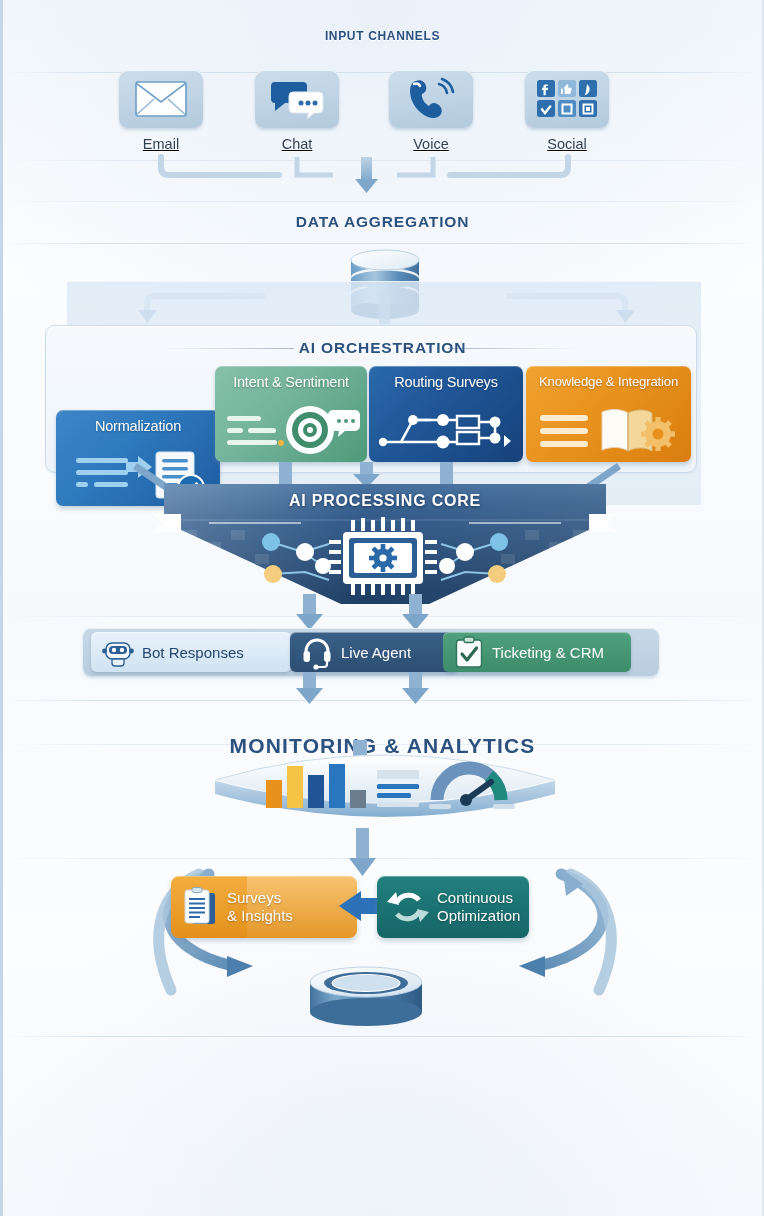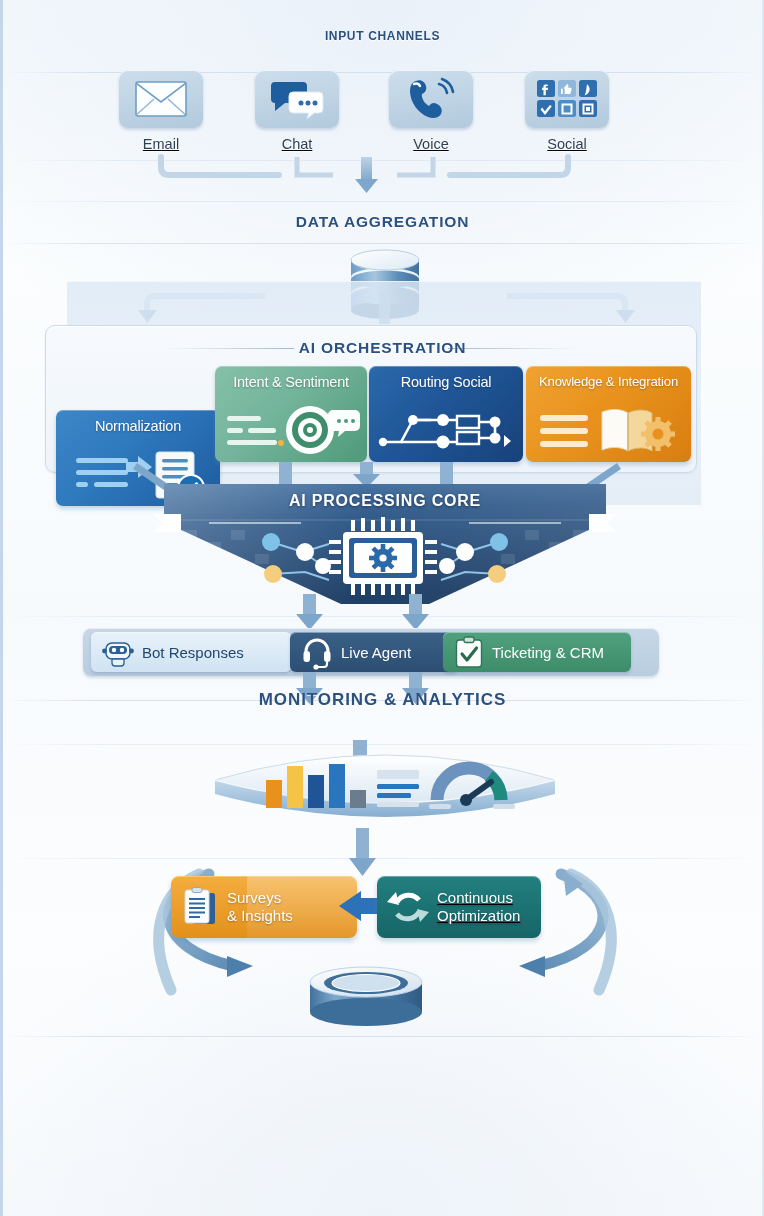--- a/index.html
+++ b/index.html
@@ -276,21 +276,21 @@
         <circle cx="95" cy="28" r="3" fill="#fdfefe"></circle>
         <path d="M118 8 h22 a5 5 0 0 1 5 5 v11 a5 5 0 0 1 -5 5 h-10 l-7 6 1 -6 h-6 a5 5 0 0 1 -5 -5 v-11 a5 5 0 0 1 5 -5 z" fill="#fdfefe"></path>
         <circle cx="124" cy="19" r="2" fill="#4e9a79"></circle>
         <circle cx="131" cy="19" r="2" fill="#4e9a79"></circle>
         <circle cx="138" cy="19" r="2" fill="#4e9a79"></circle>
       </svg>
     </div>
   </div>
 
   <div class="ocard" style="left:366px; width:154px; background:linear-gradient(135deg,#2a69ab 0%,#1f5596 45%,#17427a 100%);">
-    <div class="lbl">Routing Social</div>
+    <div class="lbl">Routing Surveys</div>
     <div class="art">
       <svg width="154" height="56" viewBox="0 0 154 56">
         <g fill="none" stroke="#ffffff" stroke-width="2.6">
           <path d="M14 40 h18 l12 -22 h18"></path>
           <path d="M44 18 h30"></path>
           <path d="M32 40 h42"></path>
           <path d="M88 14 h22 v12 h-22 z" stroke-width="2.4"></path>
           <path d="M88 30 h22 v12 h-22 z" stroke-width="2.4"></path>
           <path d="M110 20 h16"></path>
           <path d="M110 36 h16"></path>
@@ -486,21 +486,21 @@
     <span class="plbl">Ticketing &amp; CRM</span>
   </div>
 
   <svg style="position:absolute; left:0; top:672px;" width="764" height="36">
     <rect x="300" y="0" width="13" height="18" fill="#8fb2d2"></rect>
     <path d="M293 16 h27 l-13.5 16 z" fill="#7da6ca"></path>
     <rect x="406" y="0" width="13" height="18" fill="#8fb2d2"></rect>
     <path d="M399 16 h27 l-13.5 16 z" fill="#7da6ca"></path>
   </svg>
 
-  <div class="sec-title" style="top:690px; font-size:17px;">MONITORING &amp; ANALYTICS</div>
+  <div class="sec-title" style="top:734px; font-size:21px;">MONITORING &amp; ANALYTICS</div>
 
   <svg style="position:absolute; left:327px; top:740px;" width="60" height="60">
     <rect x="23" y="0" width="14" height="32" fill="#8fb2d2"></rect>
     <path d="M14 30 h32 l-16 20 z" fill="#7da6ca"></path>
   </svg>
 
   <div style="position:absolute; left:208px; top:748px; width:348px; height:80px;">
     <svg width="348" height="80" viewBox="0 0 348 80">
       <defs>
         <linearGradient id="lensG" x1="0" y1="0" x2="0" y2="1">
@@ -586,21 +586,21 @@
       <div>Surveys</div>
       <div>&amp; Insights</div>
     </div>
   </div>
 
   <svg style="position:absolute; left:334px; top:890px;" width="56" height="34">
     <rect x="22" y="8" width="32" height="16" fill="#2d72b8"></rect>
     <path d="M24 1 v30 l-22 -15 z" fill="#2d72b8"></path>
   </svg>
 
-  <div class="bbox" style="left:374px; width:164px; background:linear-gradient(180deg,#22807e,#166567);text-decoration:underline;">
+  <div class="bbox" style="left:374px; width:152px; background:linear-gradient(180deg,#22807e,#166567);">
     <svg width="38" height="38" viewBox="0 0 38 38" style="flex:none;">
       <path d="M30 12 A13.5 13.5 0 0 0 8 14" fill="none" stroke="#ffffff" stroke-width="5" stroke-linecap="butt"></path>
       <path d="M7 4 l3 13 -12 -3 z" fill="#ffffff"></path>
       <path d="M8 26 A13.5 13.5 0 0 0 30 24" fill="none" stroke="#bcdcdc" stroke-width="5"></path>
       <path d="M31 34 l-3 -13 12 3 z" fill="#bcdcdc"></path>
     </svg>
     <div class="blbl">
       <div>Continuous</div>
       <div>Optimization</div>
     </div>

